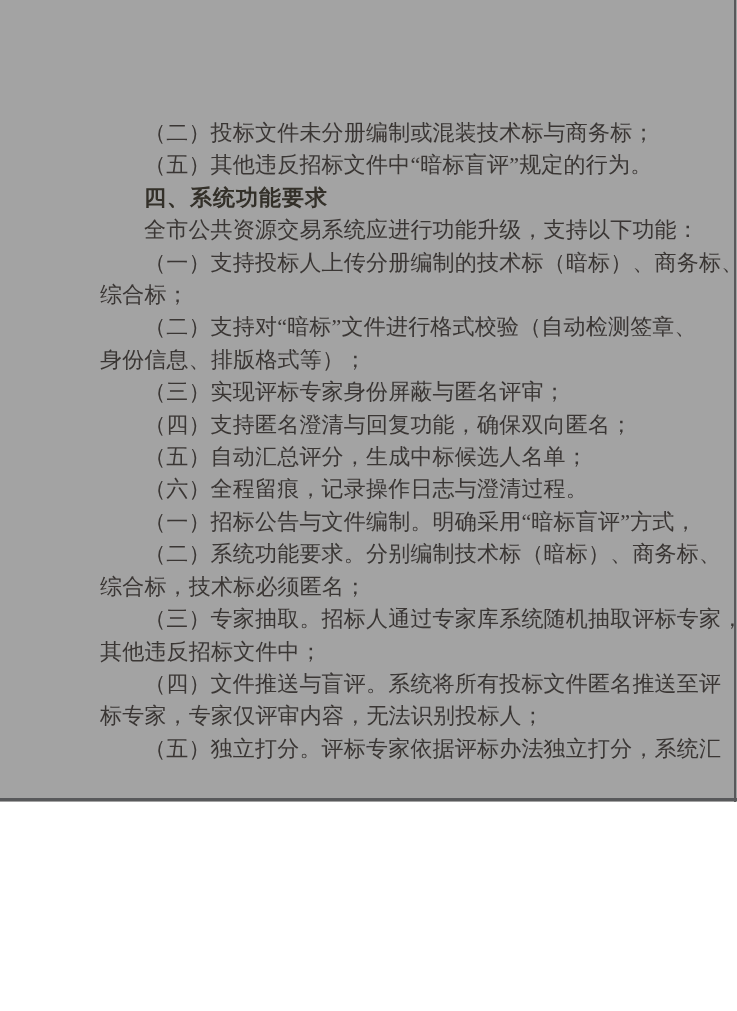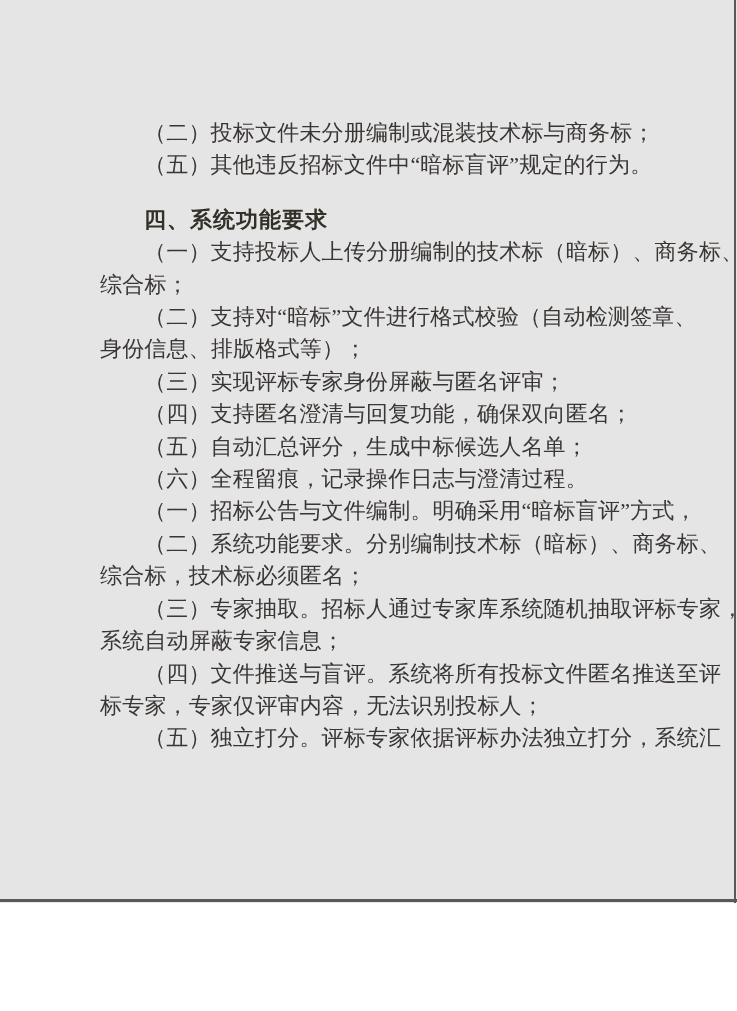--- a/index.html
+++ b/index.html
@@ -3,22 +3,22 @@
 <meta charset="utf-8">
 <style>
   html, body {
     margin: 0;
     padding: 0;
     background: #ffffff;
   }
   .page {
     position: relative;
     width: 737px;
-    height: 903px;
-    background: #e5e5e5;
+    height: 802px;
+    background: #a3a3a3;
     overflow: hidden;
     font-family: "Liberation Serif", "DejaVu Serif", serif;
     color: #3a3634;
   }
   .doc-body {
     position: absolute;
     left: 100px;
     top: 117px;
     width: 552px;
   }
@@ -30,21 +30,20 @@
     letter-spacing: 0.2px;
   }
   .line.indent {
     padding-left: 44px;
   }
   .line.bold {
     font-weight: bold;
     font-family: Liberation Serif, serif;
     letter-spacing: 1px;
     color: #333029;
-    margin-top: 22px;
   }
   .page-number {
     position: absolute;
     left: 553px;
     top: 922px;
     font-size: 20px;
     letter-spacing: 3px;
     color: #45413e;
     font-family: "Liberation Serif", "DejaVu Serif", serif;
   }
@@ -66,33 +65,34 @@
   }
 </style>
 </head>
 <body>
 
 <div class="page">
   <div class="doc-body">
       <p class="line indent">（二）投标文件未分册编制或混装技术标与商务标；</p>
       <p class="line indent">（五）其他违反招标文件中“暗标盲评”规定的行为。</p>
       <p class="line indent bold">四、系统功能要求</p>
+      <p class="line indent">全市公共资源交易系统应进行功能升级，支持以下功能：</p>
       <p class="line indent">（一）支持投标人上传分册编制的技术标（暗标）、商务标、</p>
       <p class="line">综合标；</p>
       <p class="line indent">（二）支持对“暗标”文件进行格式校验（自动检测签章、</p>
       <p class="line">身份信息、排版格式等）；</p>
       <p class="line indent">（三）实现评标专家身份屏蔽与匿名评审；</p>
       <p class="line indent">（四）支持匿名澄清与回复功能，确保双向匿名；</p>
       <p class="line indent">（五）自动汇总评分，生成中标候选人名单；</p>
       <p class="line indent">（六）全程留痕，记录操作日志与澄清过程。</p>
       <p class="line indent">（一）招标公告与文件编制。明确采用“暗标盲评”方式，</p>
       <p class="line indent">（二）系统功能要求。分别编制技术标（暗标）、商务标、</p>
       <p class="line">综合标，技术标必须匿名；</p>
       <p class="line indent">（三）专家抽取。招标人通过专家库系统随机抽取评标专家，</p>
-      <p class="line">系统自动屏蔽专家信息；</p>
+      <p class="line">其他违反招标文件中；</p>
       <p class="line indent">（四）文件推送与盲评。系统将所有投标文件匿名推送至评</p>
       <p class="line">标专家，专家仅评审内容，无法识别投标人；</p>
       <p class="line indent">（五）独立打分。评标专家依据评标办法独立打分，系统汇</p>
     </div>
   <div class="page-number">— 3 —</div>
   <div class="scan-edge-right"></div>
   <div class="scan-edge-bottom"></div>
 </div>
 
 </body></html>

